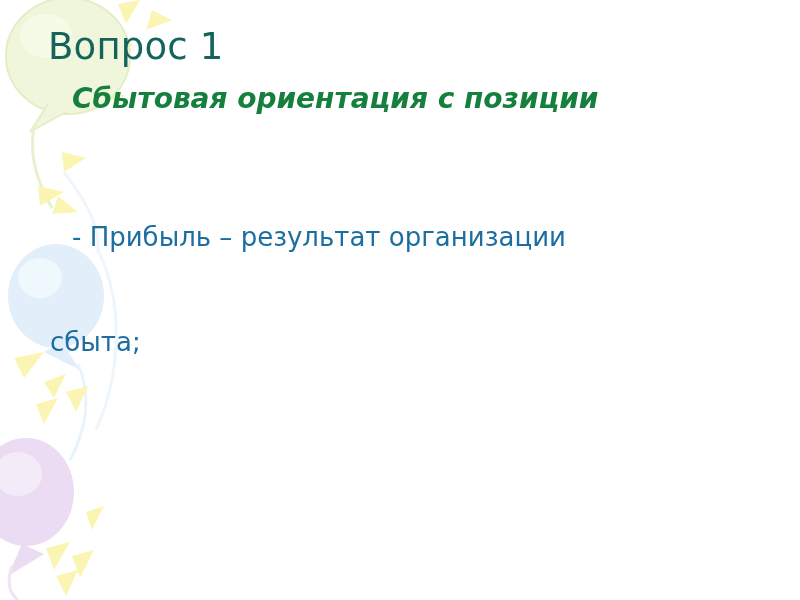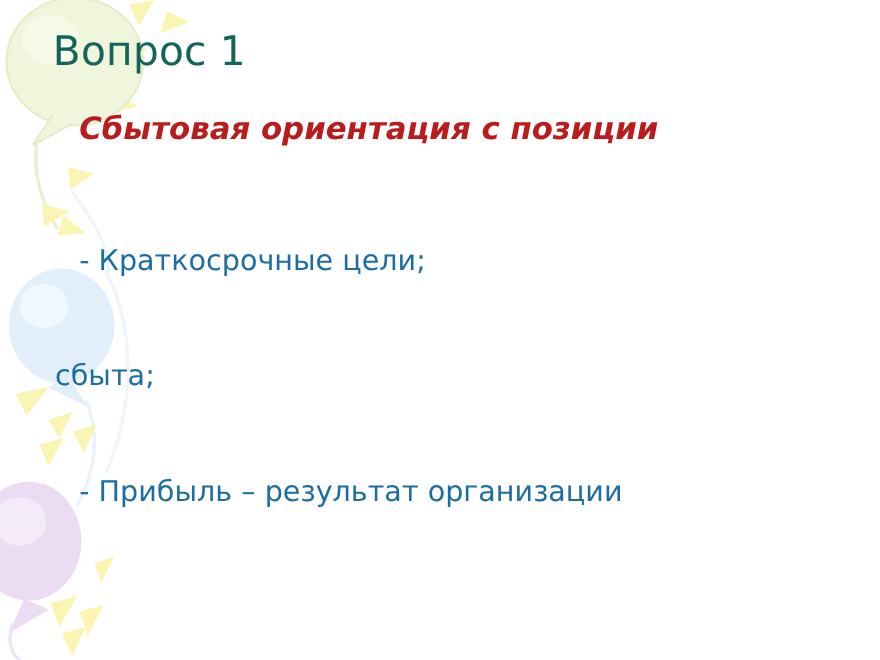--- a/index.html
+++ b/index.html
@@ -39,27 +39,27 @@
     line-height: 42px;
     font-weight: normal;
     letter-spacing: 0.2px;
     color: #14645c;
     white-space: pre;
   }
 
   .subtitle-block {
     position: absolute;
     left: 72px;
-    top: 100px;
+    top: 82px;
     width: 700px;
     font-size: 28px;
     line-height: 33px;
     font-weight: bold;
     font-style: italic;
-    color: #b91c1c;
+    color: #15803d;
   }
   .subtitle-block .l2 {
     margin-left: -22px;
   }
 
   .body-block {
     position: absolute;
     left: 72px;
     top: 150px;
     width: 720px;
@@ -140,23 +140,22 @@
 
   <div id="content">
 
     <div class="slide-title">Вопрос 1</div>
 
     <div class="subtitle-block">
       <div class="l1">Сбытовая ориентация с позиции</div>
     </div>
 
     <div class="body-block">
-      <div class="body-line">- Краткосрочные цели;</div>
+      <div class="body-line">- Прибыль – результат организации</div>
       <div class="body-line wrap">сбыта;</div>
-      <div class="body-line">- Прибыль – результат организации</div>
       
       
       
       
       
       
       
       
     </div>
 

